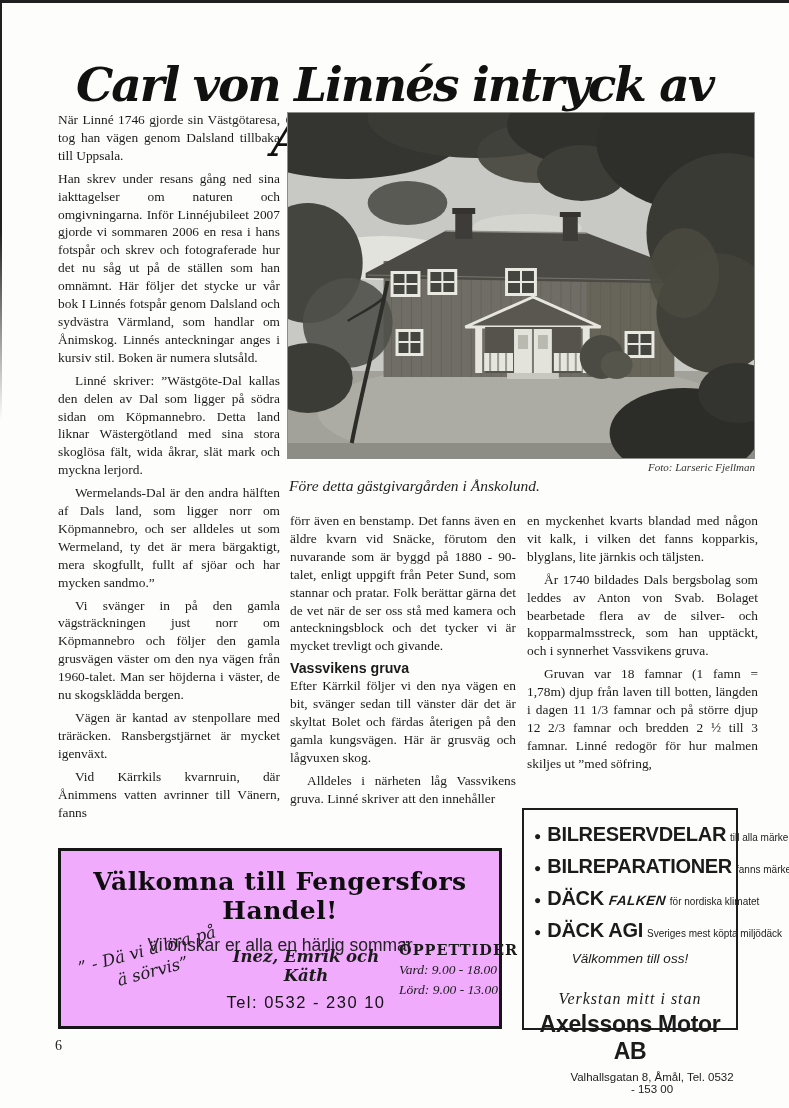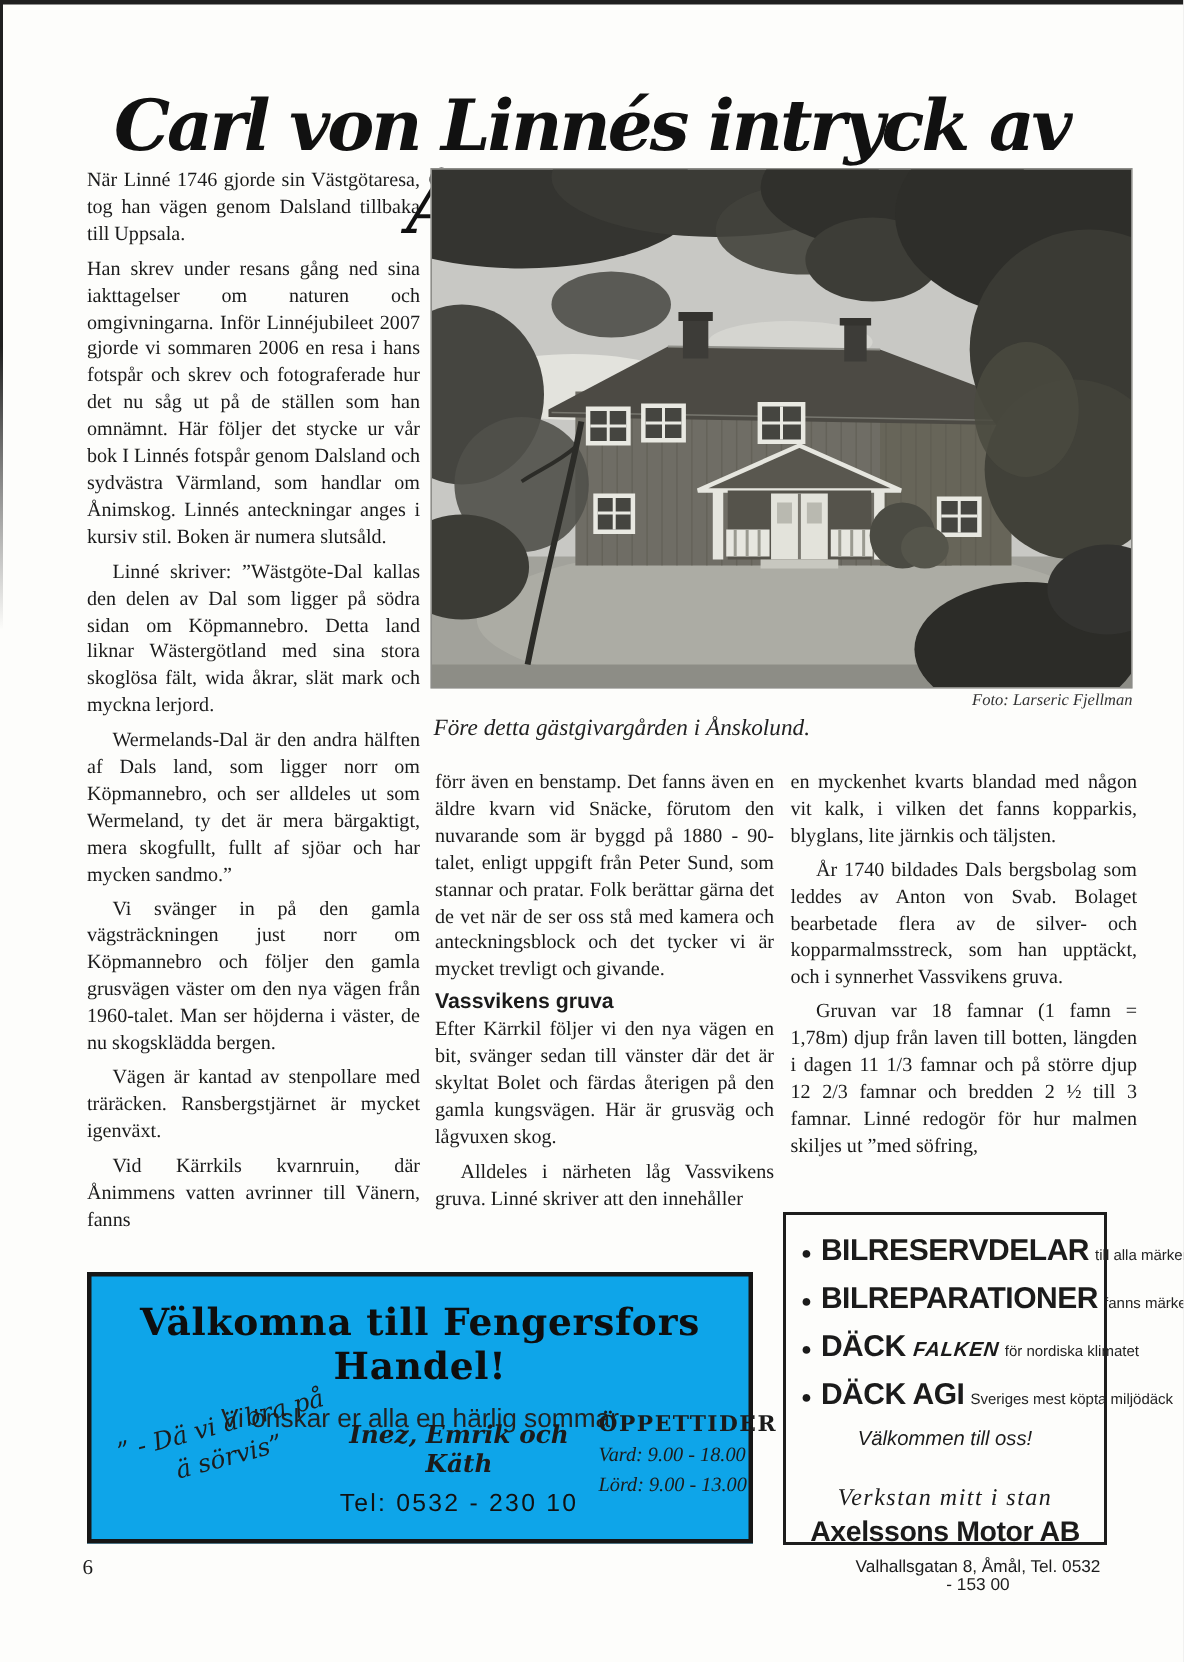--- a/index.html
+++ b/index.html
@@ -31,21 +31,21 @@
   
   .photo{position:absolute;left:287px;top:112px;width:468px;height:347px;
     border:1px solid #8d8d89;box-sizing:border-box;background:#c7c7c3;}
   .photo svg{display:block;width:100%;height:100%;}
   .photo-credit{position:absolute;left:287px;top:461px;width:468px;text-align:right;
     font-style:italic;font-size:11px;color:#333;}
   .photo-caption{position:absolute;left:289px;top:477px;width:468px;
     font-style:italic;font-size:15.5px;color:#222;}
   
   .ad-fengersfors{position:absolute;left:58px;top:848px;width:444px;height:181px;
-    border:3px solid #161616;box-sizing:border-box;background:#0ea5e9;}
+    border:3px solid #161616;box-sizing:border-box;background:#f0abfc;}
   .fh-title{margin-top:16px;text-align:center;font-family:"DejaVu Serif",serif;
     font-weight:bold;font-size:25px;letter-spacing:0.5px;color:#0e0e0e;}
   .fh-subtitle{margin-top:10px;text-align:center;font-family:"Liberation Sans",sans-serif;
     font-size:17.5px;color:#222;}
   .fh-quote{position:absolute;left:4px;top:88px;width:170px;text-align:center;
     transform:rotate(-15deg);font-family:"DejaVu Serif",serif;font-style:italic;
     font-size:16.5px;line-height:22px;color:#1c1c1c;}
   .fh-center{position:absolute;left:155px;top:96px;width:180px;text-align:center;}
   .fh-names{font-style:italic;font-weight:bold;font-size:16.5px;font-family:"DejaVu Serif",serif;}
   .fh-phone{margin-top:8px;font-family:"Liberation Sans",sans-serif;font-size:16.5px;
@@ -60,21 +60,21 @@
   .ax-bullets{margin:13px 0 0 10px;}
   .ax-row{display:flex;align-items:baseline;margin-bottom:9px;white-space:nowrap;}
   .ax-dot{font-size:12px;margin-right:6px;position:relative;top:-1px;}
   .ax-main{font-weight:bold;font-size:20px;letter-spacing:-0.3px;}
   .ax-logo{font-weight:bold;font-style:italic;font-size:13.5px;letter-spacing:0.5px;
     margin-left:5px;transform:skewX(-6deg);display:inline-block;}
   .ax-rest{font-size:10px;margin-left:4px;color:#222;}
   .ax-welcome{text-align:center;font-style:italic;font-size:13.5px;margin-top:2px;}
   .ax-tagline{text-align:center;font-family:"Liberation Serif",serif;font-style:italic;
     font-size:16px;margin-top:24px;letter-spacing:1px;}
-  .ax-name{text-align:center;font-weight:bold;font-size:19px;margin-top:3px;letter-spacing:-0.3px;}
+  .ax-name{text-align:center;font-weight:bold;font-size:23px;margin-top:3px;letter-spacing:-0.3px;}
   .ax-address{text-align:center;font-size:11.5px;margin-top:6px;padding-left:44px;}
   
   .page-number{position:absolute;left:55px;top:1038px;font-size:14px;}
 </style>
 </head>
 <body>
 
 <div class="page">
   <div class="scan-edge-top"></div>
   <div class="scan-edge-left"></div>

